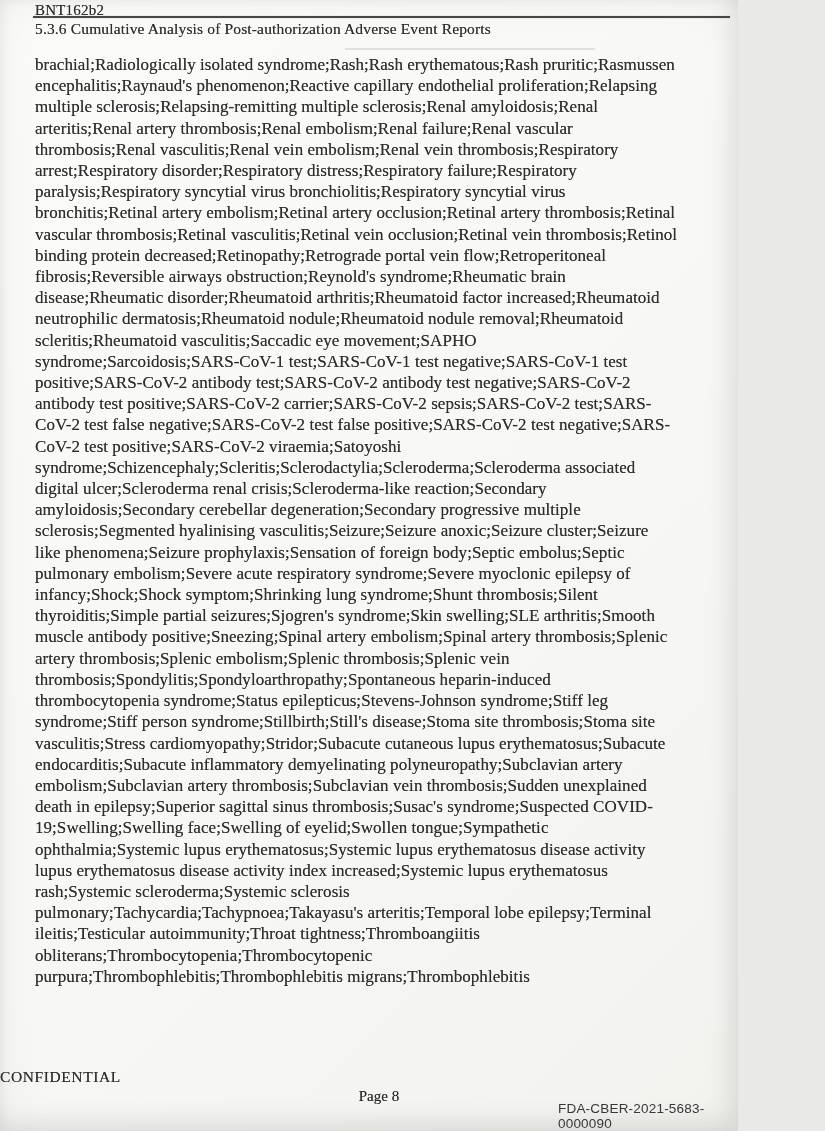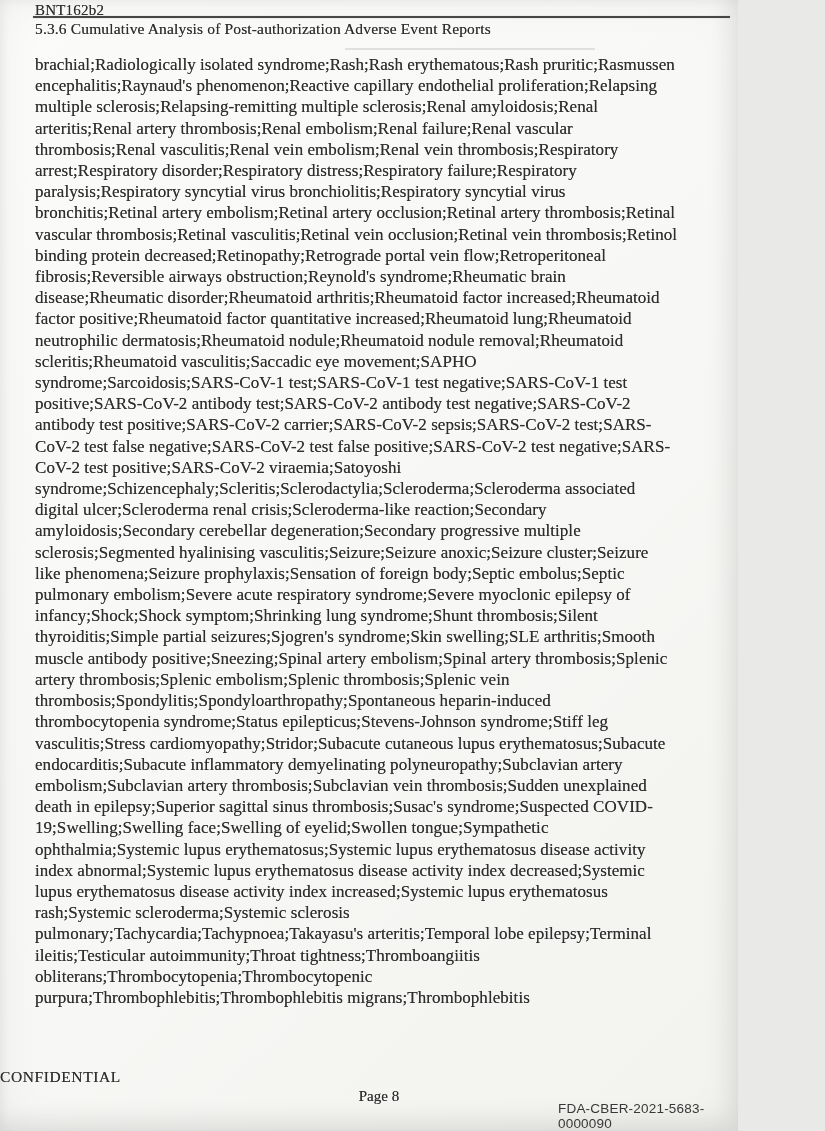--- a/index.html
+++ b/index.html
@@ -103,47 +103,46 @@
       <div class="body-line">multiple sclerosis;Relapsing-remitting multiple sclerosis;Renal amyloidosis;Renal</div>
       <div class="body-line">arteritis;Renal artery thrombosis;Renal embolism;Renal failure;Renal vascular</div>
       <div class="body-line">thrombosis;Renal vasculitis;Renal vein embolism;Renal vein thrombosis;Respiratory</div>
       <div class="body-line">arrest;Respiratory disorder;Respiratory distress;Respiratory failure;Respiratory</div>
       <div class="body-line">paralysis;Respiratory syncytial virus bronchiolitis;Respiratory syncytial virus</div>
       <div class="body-line">bronchitis;Retinal artery embolism;Retinal artery occlusion;Retinal artery thrombosis;Retinal</div>
       <div class="body-line">vascular thrombosis;Retinal vasculitis;Retinal vein occlusion;Retinal vein thrombosis;Retinol</div>
       <div class="body-line">binding protein decreased;Retinopathy;Retrograde portal vein flow;Retroperitoneal</div>
       <div class="body-line">fibrosis;Reversible airways obstruction;Reynold's syndrome;Rheumatic brain</div>
       <div class="body-line">disease;Rheumatic disorder;Rheumatoid arthritis;Rheumatoid factor increased;Rheumatoid</div>
-      <div class="body-line">factor positive;Rheumatoid factor quantitative increased;Rheumatoid lung;Rheumatoid</div>
       <div class="body-line">neutrophilic dermatosis;Rheumatoid nodule;Rheumatoid nodule removal;Rheumatoid</div>
       <div class="body-line">scleritis;Rheumatoid vasculitis;Saccadic eye movement;SAPHO</div>
       <div class="body-line">syndrome;Sarcoidosis;SARS-CoV-1 test;SARS-CoV-1 test negative;SARS-CoV-1 test</div>
       <div class="body-line">positive;SARS-CoV-2 antibody test;SARS-CoV-2 antibody test negative;SARS-CoV-2</div>
       <div class="body-line">antibody test positive;SARS-CoV-2 carrier;SARS-CoV-2 sepsis;SARS-CoV-2 test;SARS-</div>
       <div class="body-line">CoV-2 test false negative;SARS-CoV-2 test false positive;SARS-CoV-2 test negative;SARS-</div>
       <div class="body-line">CoV-2 test positive;SARS-CoV-2 viraemia;Satoyoshi</div>
       <div class="body-line">syndrome;Schizencephaly;Scleritis;Sclerodactylia;Scleroderma;Scleroderma associated</div>
       <div class="body-line">digital ulcer;Scleroderma renal crisis;Scleroderma-like reaction;Secondary</div>
       <div class="body-line">amyloidosis;Secondary cerebellar degeneration;Secondary progressive multiple</div>
       <div class="body-line">sclerosis;Segmented hyalinising vasculitis;Seizure;Seizure anoxic;Seizure cluster;Seizure</div>
       <div class="body-line">like phenomena;Seizure prophylaxis;Sensation of foreign body;Septic embolus;Septic</div>
       <div class="body-line">pulmonary embolism;Severe acute respiratory syndrome;Severe myoclonic epilepsy of</div>
       <div class="body-line">infancy;Shock;Shock symptom;Shrinking lung syndrome;Shunt thrombosis;Silent</div>
       <div class="body-line">thyroiditis;Simple partial seizures;Sjogren's syndrome;Skin swelling;SLE arthritis;Smooth</div>
       <div class="body-line">muscle antibody positive;Sneezing;Spinal artery embolism;Spinal artery thrombosis;Splenic</div>
       <div class="body-line">artery thrombosis;Splenic embolism;Splenic thrombosis;Splenic vein</div>
       <div class="body-line">thrombosis;Spondylitis;Spondyloarthropathy;Spontaneous heparin-induced</div>
       <div class="body-line">thrombocytopenia syndrome;Status epilepticus;Stevens-Johnson syndrome;Stiff leg</div>
+      <div class="body-line">syndrome;Stiff person syndrome;Stillbirth;Still's disease;Stoma site thrombosis;Stoma site</div>
       <div class="body-line">vasculitis;Stress cardiomyopathy;Stridor;Subacute cutaneous lupus erythematosus;Subacute</div>
       <div class="body-line">endocarditis;Subacute inflammatory demyelinating polyneuropathy;Subclavian artery</div>
       <div class="body-line">embolism;Subclavian artery thrombosis;Subclavian vein thrombosis;Sudden unexplained</div>
       <div class="body-line">death in epilepsy;Superior sagittal sinus thrombosis;Susac's syndrome;Suspected COVID-</div>
       <div class="body-line">19;Swelling;Swelling face;Swelling of eyelid;Swollen tongue;Sympathetic</div>
       <div class="body-line">ophthalmia;Systemic lupus erythematosus;Systemic lupus erythematosus disease activity</div>
-      <div class="body-line">index abnormal;Systemic lupus erythematosus disease activity index decreased;Systemic</div>
       <div class="body-line">lupus erythematosus disease activity index increased;Systemic lupus erythematosus</div>
       <div class="body-line">rash;Systemic scleroderma;Systemic sclerosis</div>
       <div class="body-line">pulmonary;Tachycardia;Tachypnoea;Takayasu's arteritis;Temporal lobe epilepsy;Terminal</div>
       <div class="body-line">ileitis;Testicular autoimmunity;Throat tightness;Thromboangiitis</div>
       <div class="body-line">obliterans;Thrombocytopenia;Thrombocytopenic</div>
       <div class="body-line">purpura;Thrombophlebitis;Thrombophlebitis migrans;Thrombophlebitis</div>
     </div>
 
   <div class="footer-confidential scan-text">CONFIDENTIAL</div>
 

